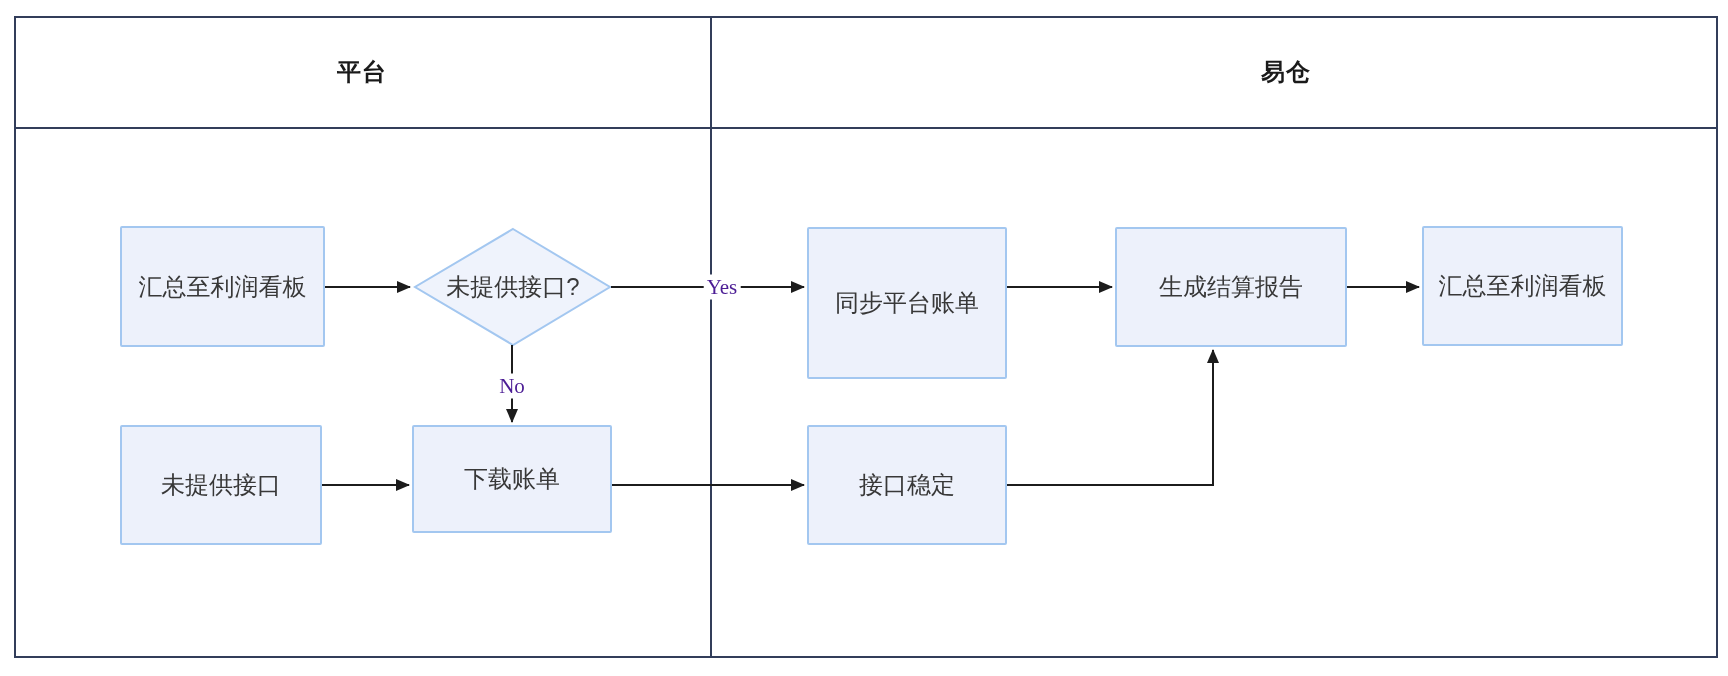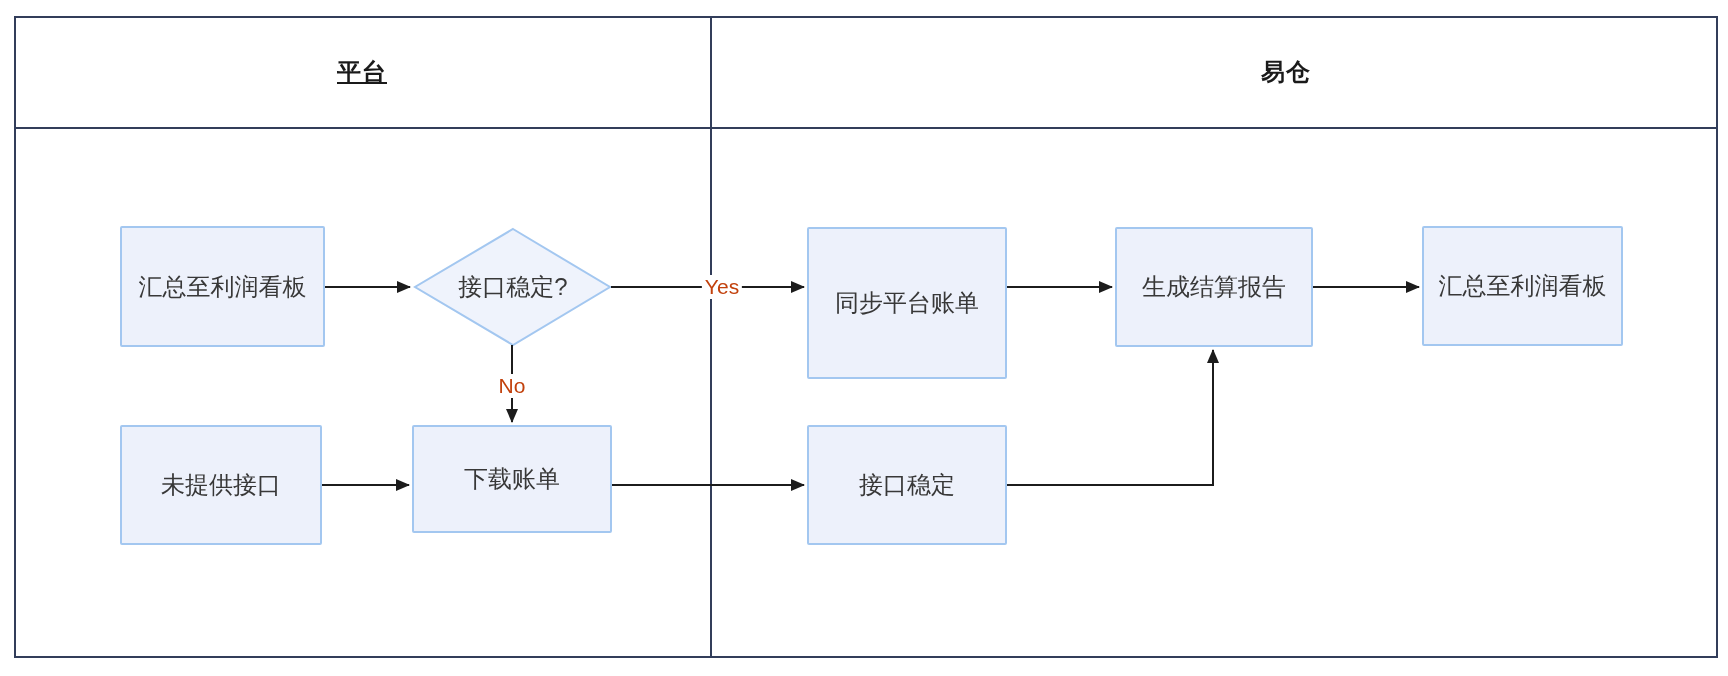--- a/index.html
+++ b/index.html
@@ -20,47 +20,47 @@
   .canvas{position:absolute;left:0;top:0;width:1728px;height:676px;background:#ffffff;}
 
   
   .frame{position:absolute;left:14px;top:16px;width:1704px;height:642px;
          border:2px solid var(--frame);background:transparent;}
   .header-sep{position:absolute;left:14px;top:127px;width:1704px;height:2px;background:var(--frame);}
   .lane-divider{position:absolute;left:710px;top:16px;width:2px;height:642px;background:var(--frame);}
 
   .lane-header{position:absolute;top:16px;height:112px;display:flex;align-items:center;justify-content:center;
                font-size:24px;font-weight:bold;color:var(--header-text);letter-spacing:1px;}
-  .lane-header.left{left:14px;width:696px;text-decoration:underline;}
+  .lane-header.left{left:14px;width:696px;}
   .lane-header.right{left:712px;width:1148px;}
 
   
   svg.connectors{position:absolute;left:0;top:0;width:1728px;height:676px;}
   .edge{stroke:var(--arrow);stroke-width:2;fill:none;}
   .arrowhead{fill:var(--arrow);}
   .diamond-shape{fill:var(--diamond-fill);stroke:var(--node-border);stroke-width:2;}
 
   
   .node{position:absolute;display:flex;align-items:center;justify-content:center;
         background:var(--node-fill);border:2px solid var(--node-border);border-radius:2px;
         font-size:24px;color:var(--node-text);text-align:center;line-height:1.25;}
   .n-provide{left:120px;top:226px;width:205px;height:121px;}
   .n-sync{left:807px;top:227px;width:200px;height:152px;}
-  .n-report{left:1115px;top:227px;width:198px;height:120px;}
+  .n-report{left:1115px;top:227px;width:232px;height:120px;}
   .n-profit{left:1422px;top:226px;width:201px;height:120px;}
   .n-noapi{left:120px;top:425px;width:202px;height:120px;}
   .n-download{left:412px;top:425px;width:200px;height:108px;}
   .n-import{left:807px;top:425px;width:200px;height:120px;}
 
   .diamond-label{position:absolute;left:415px;top:228px;width:196px;height:118px;
         display:flex;align-items:center;justify-content:center;
         font-size:24px;color:var(--node-text);}
 
   .edge-label{position:absolute;transform:translate(-50%,-50%);background:#ffffff;
-        padding:0 3px;font-size:21px;color:#c2410c;}
+        padding:0 3px;font-size:21px;color:#4c1d95;font-family:Liberation Serif, serif;}
   .lbl-yes{left:722px;top:287px;}
   .lbl-no{left:512px;top:386px;}
 </style>
 </head>
 <body>
 
 <div class="canvas">
 
   <div class="frame"></div>
   <div class="header-sep"></div>
@@ -115,19 +115,19 @@
     <span>未提供接口</span>
   </div>
   <div class="node n-download">
     <span>下载账单</span>
   </div>
   <div class="node n-import">
     <span>接口稳定</span>
   </div>
 
   <div class="diamond-label">
-    <span>接口稳定?</span>
+    <span>未提供接口?</span>
   </div>
 
   <div class="edge-label lbl-yes">Yes</div>
   <div class="edge-label lbl-no">No</div>
 
 </div>
 
 </body></html>

